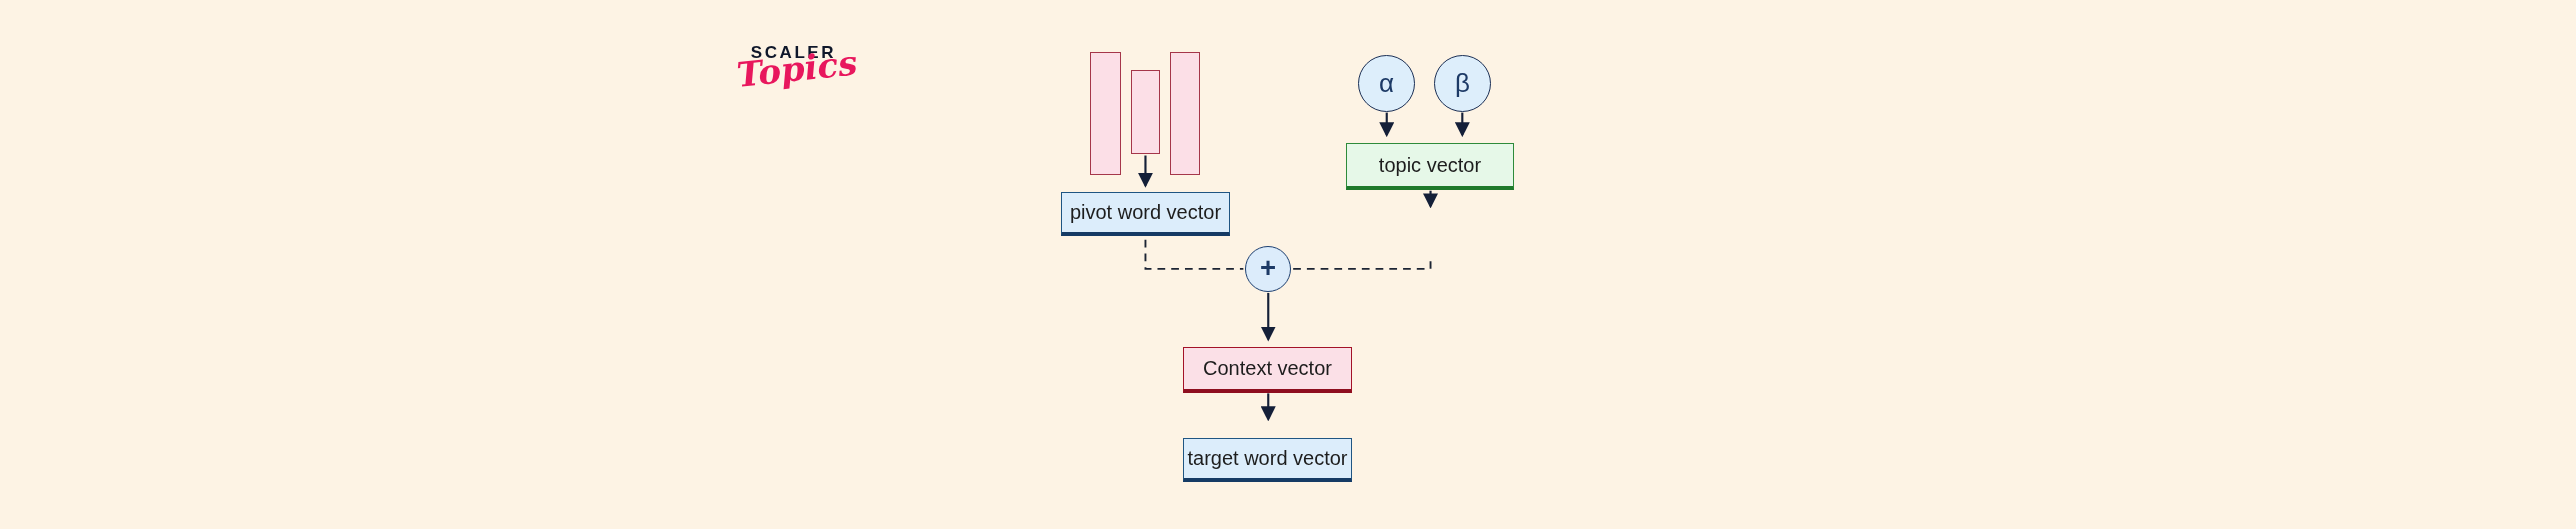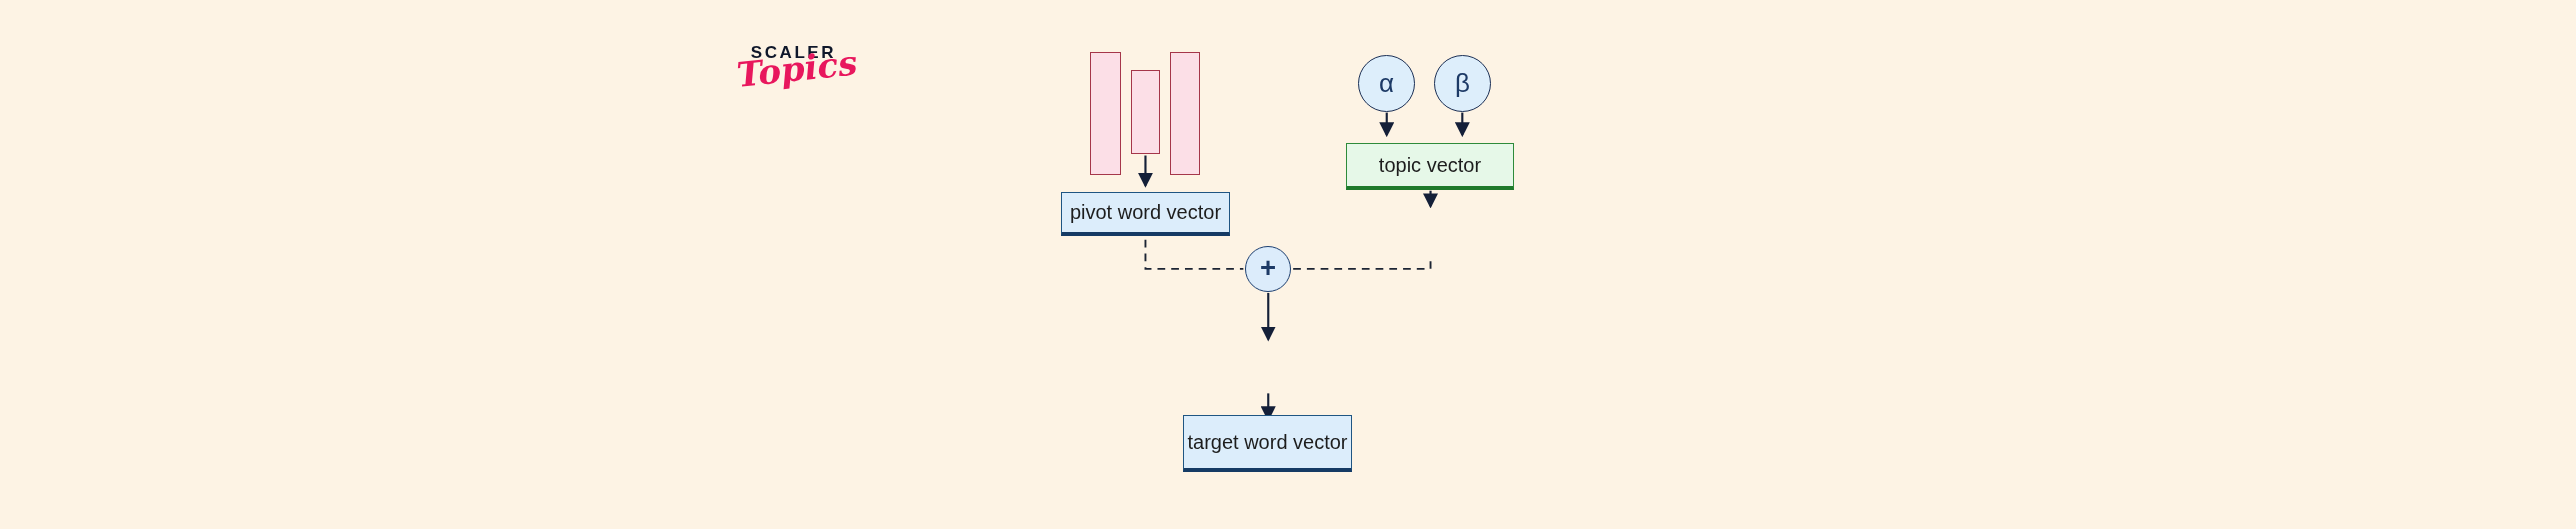--- a/index.html
+++ b/index.html
@@ -94,21 +94,21 @@
   }
   .box-red {
     background: #fbe0e7;
     border: 1.7px solid #a31227;
     border-bottom: 4.3px solid #8e0e1f;
   }
   .box-pivot    { left: 1061px; top: 192px; width: 169px; height: 44px; }
   .box-topic    { left: 1346px; top: 143px; width: 168px; height: 47px; }
   .box-document { left: 1346px; top: 213px; width: 168px; height: 46px; }
   .box-context  { left: 1183px; top: 347px; width: 169px; height: 46px; }
-  .box-target   { left: 1183px; top: 415px; width: 169px; height: 57px; }
+  .box-target   { left: 1183px; top: 438px; width: 169px; height: 44px; }
 
   
   .circle {
     position: absolute;
     box-sizing: border-box;
     border-radius: 50%;
     background: #ddeefb;
     border: 1.7px solid #1b2f55;
     display: flex;
     align-items: center;
@@ -164,18 +164,21 @@
     <span>pivot word vector</span>
   </div>
   <div class="box box-green box-topic">
     <span>topic vector</span>
   </div>
 
   <div class="circle circle-sum">
     <span>+</span>
   </div>
 
+  <div class="box box-red box-context">
+    <span>Context vector</span>
+  </div>
   <div class="box box-blue box-target">
     <span>target word vector</span>
   </div>
 
 </div>
 
 
 </body></html>

